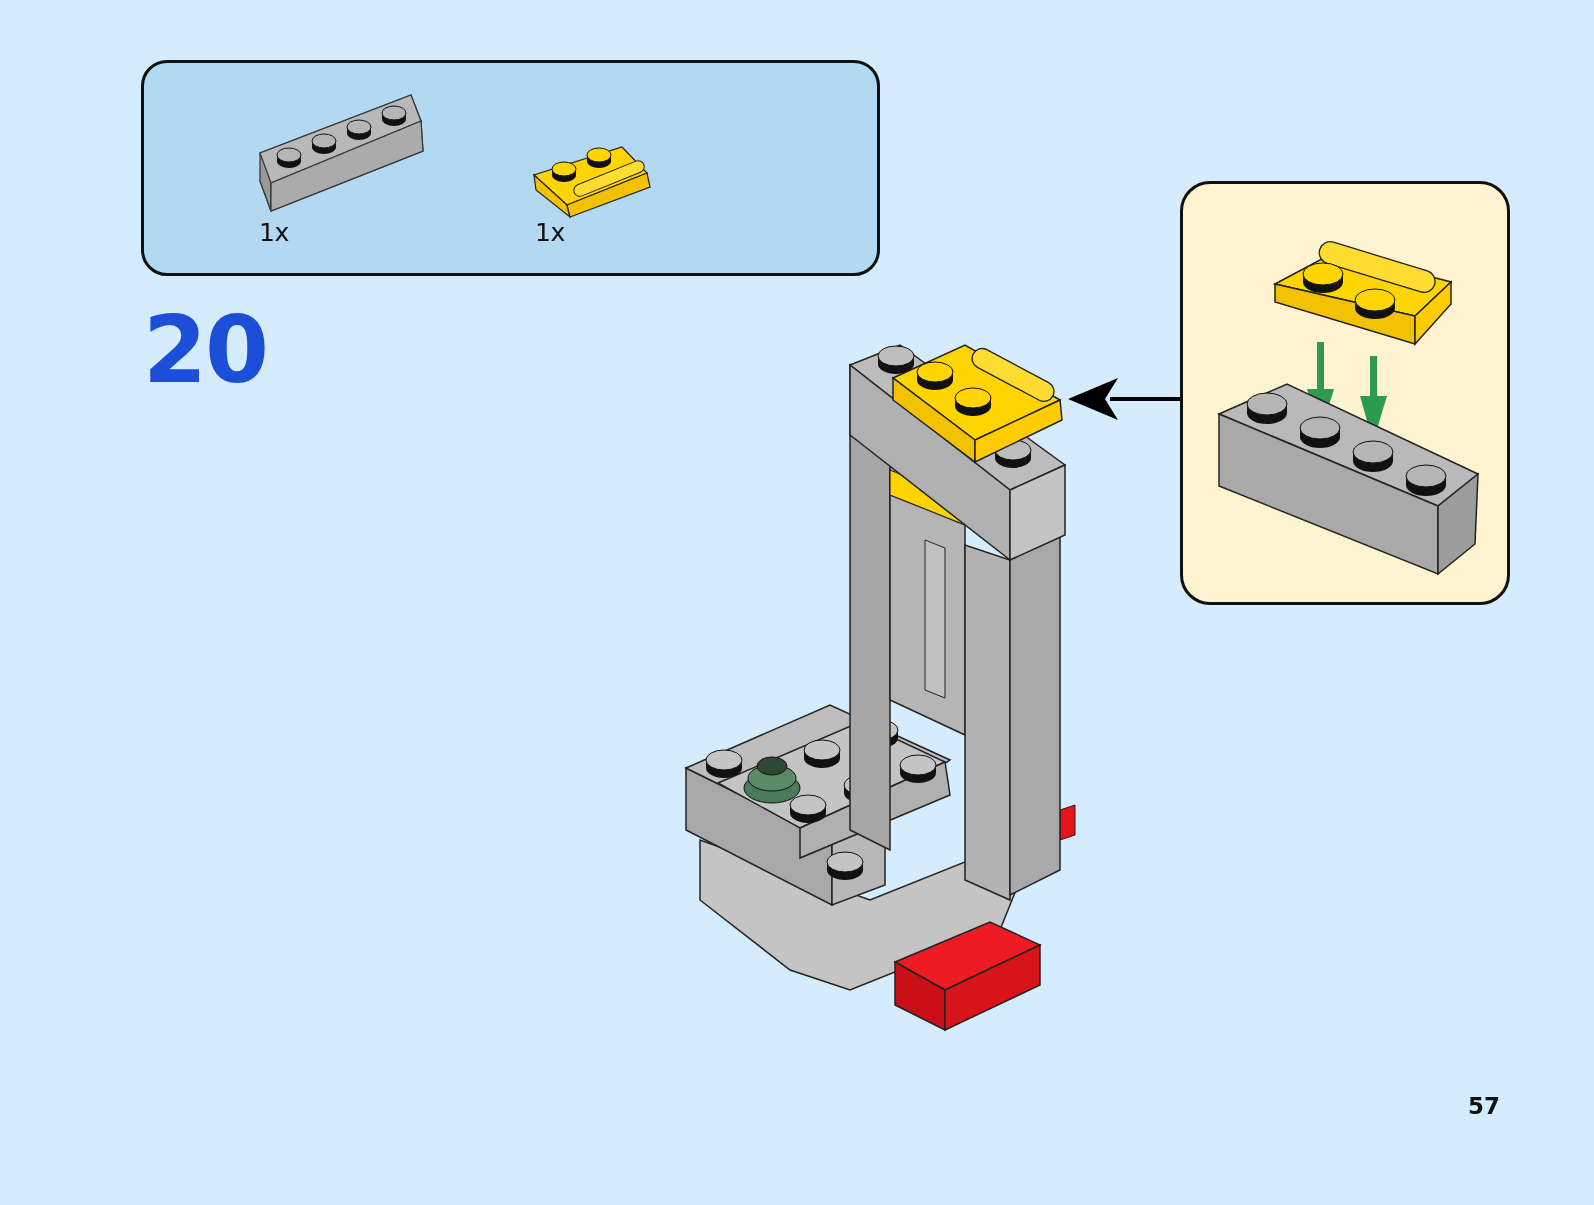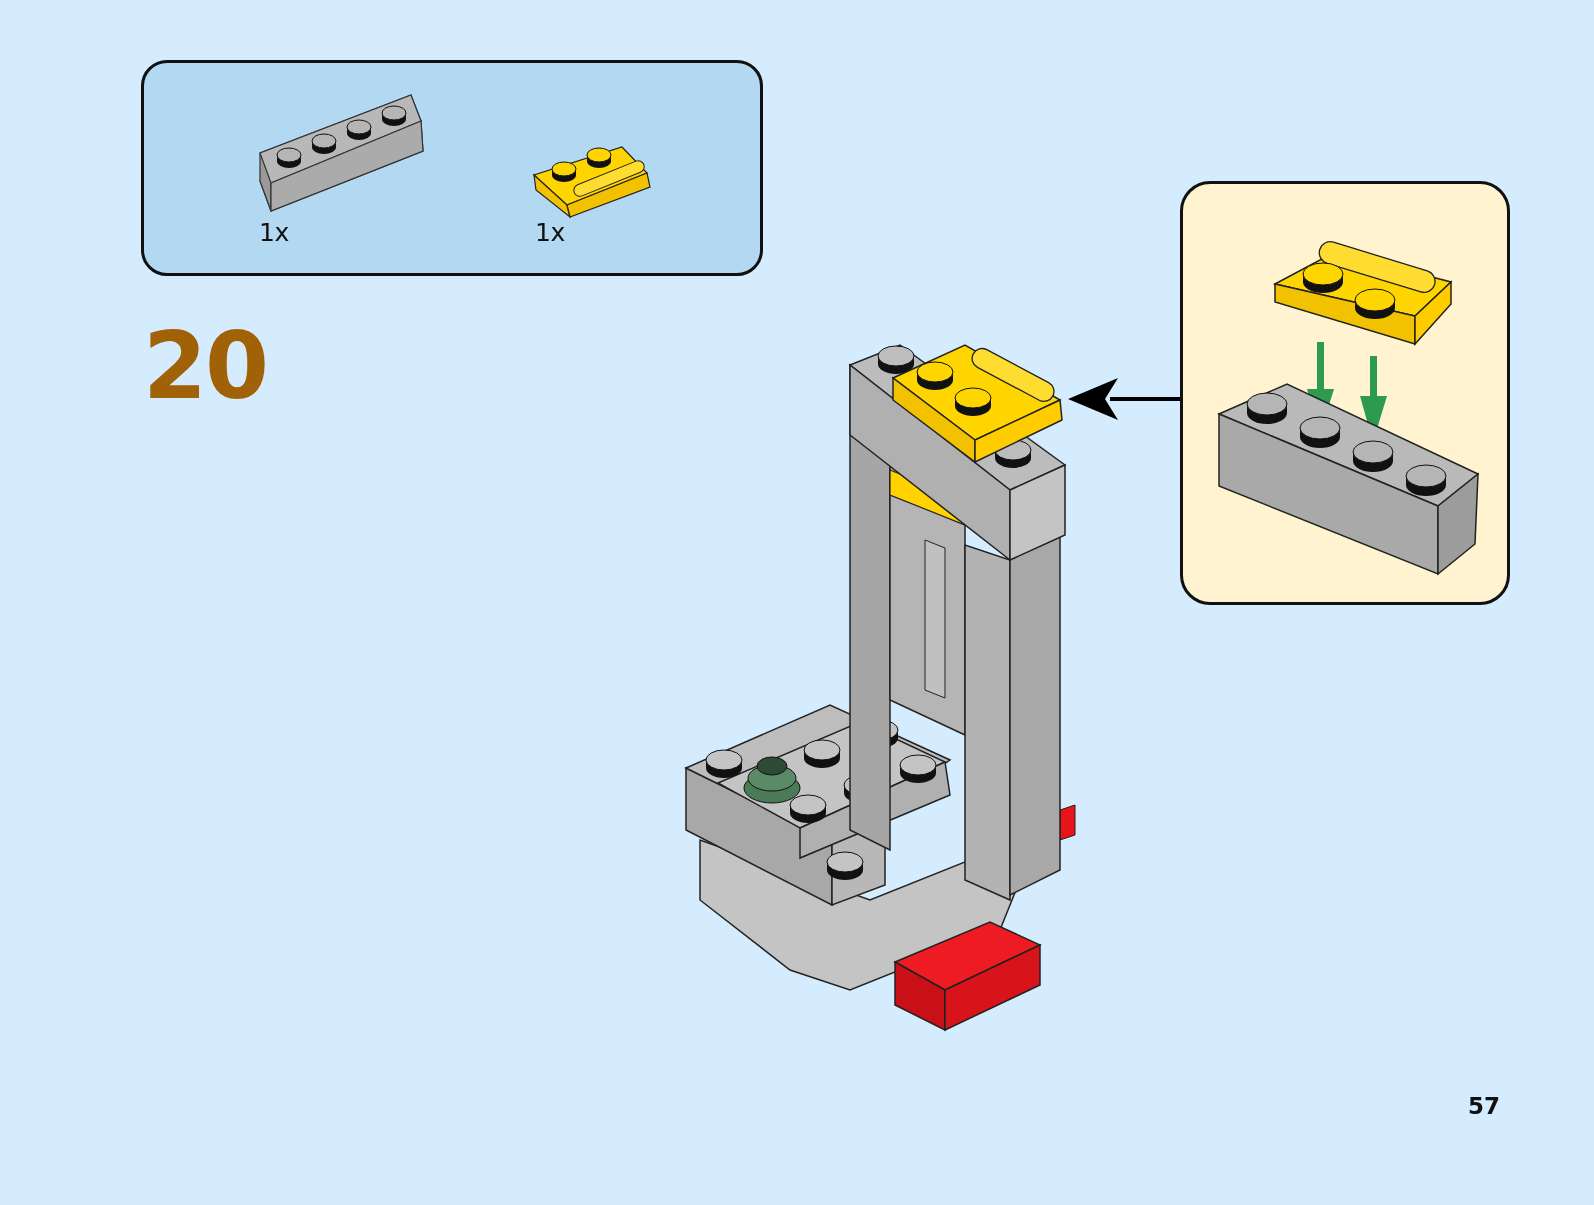--- a/index.html
+++ b/index.html
@@ -4,36 +4,35 @@
 <style>
   html, body { margin: 0; padding: 0; }
   body {
     width: 1594px; height: 1205px;
     background: #d4ecfd;
     position: relative; overflow: hidden;
     font-family: "DejaVu Sans", "Liberation Sans", sans-serif;
   }
   .parts-panel {
     position: absolute; left: 141px; top: 60px;
-    width: 622px; height: 216px;
+    width: 739px; height: 216px;
     background: #b3d9f2;
     border: 3px solid #111;
     border-radius: 26px;
     box-sizing: border-box;
   }
   .part { position: absolute; }
   .part svg { position: absolute; left: 0; top: 0; overflow: visible; }
   .part-qty {
     position: absolute; font-size: 25px; color: #111; letter-spacing: -0.5px;
   }
   .step-number {
     position: absolute; left: 143px; top: 305px;
-    font-size: 92px; font-weight: bold; color: #a16207; letter-spacing: -2px;
+    font-size: 92px; font-weight: bold; color: #1d4ed8; letter-spacing: -2px;
     line-height: 1;
-    margin-top: 16px;
   }
   .page-number {
     position: absolute; left: 1468px; top: 1095px;
     font-size: 23px; font-weight: bold; color: #111; line-height: 1;
   }
   .callout {
     position: absolute; left: 1180px; top: 181px;
     width: 330px; height: 424px;
     background: #fff4cf;
     border: 3px solid #111;

